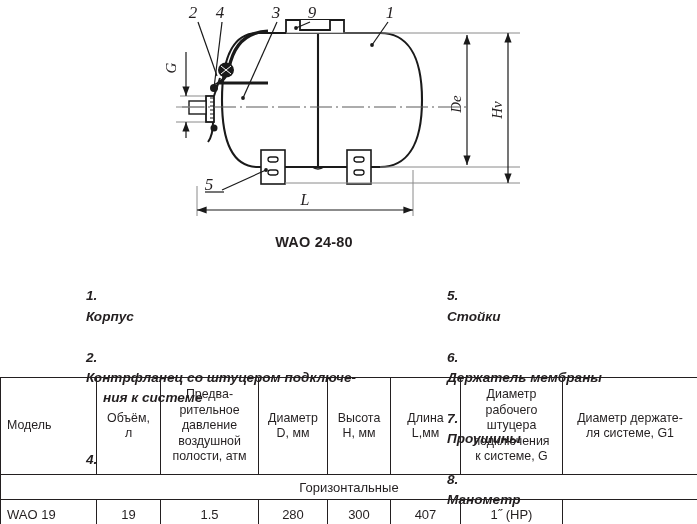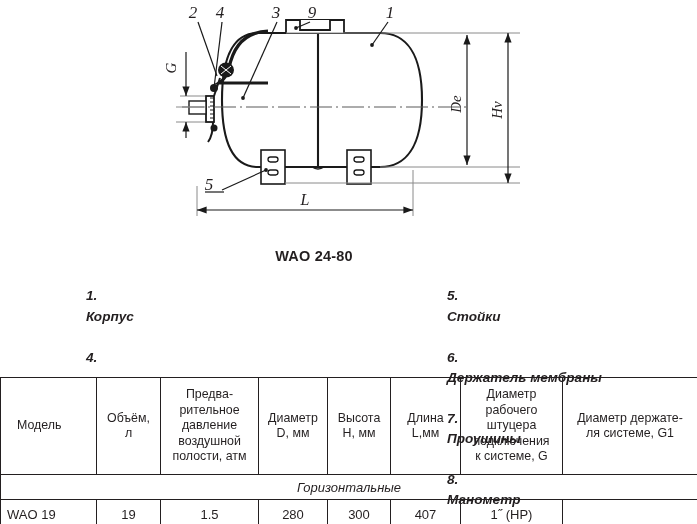--- a/index.html
+++ b/index.html
@@ -23,21 +23,21 @@
     top: 0;
     width: 697px;
     height: 240px;
   }
   #drawing svg { display: block; }
 
   
   .title {
     position: absolute;
     left: 0;
-    top: 248px;
+    top: 234px;
     width: 628px;
     text-align: center;
     font-size: 14.5px;
     font-weight: 700;
     letter-spacing: .2px;
   }
 
   
   .legend {
     position: absolute;
@@ -67,27 +67,26 @@
   .spec-table td {
     border: 1.6px solid #231f20;
     padding: 1px 3px;
     vertical-align: middle;
     font-weight: 400;
   }
   .spec-table thead th {
     height: 94px;
     line-height: 15.4px;
   }
-  .spec-table th.h-left  { text-align: left;   padding-left: 16px; }
+  .spec-table th.h-left  { text-align: left;   padding-left: 6px; }
   .spec-table th.h-ctr   { }
   .spec-table tr.group td {
     height: 22px;
     text-align: center;
     font-size: 13px;
-    font-style: italic;
   }
   .spec-table tr.datarow td {
     height: 26px;
     text-align: center;
     font-size: 13px;
   }
   .spec-table tr.datarow td.model {
     text-align: left;
     padding-left: 6px;
   }
@@ -222,20 +221,25 @@
     </g>
   </svg>
 </div>
 
 <div class="title">WAO 24-80</div>
 
 <div class="legend left">
   <div class="li">
     <span>1.</span>
     <span>Корпус</span>
+  </div>
+  <div class="li">
+    <span>2.</span>
+    <span>Контрфланец со штуцером подключе-</span>
+    <span class="cont">ния к системе</span>
   </div>
   <div class="li">
     <span>4.</span>
     
   </div>
 </div>
 
 <div class="legend right">
   <div class="li">
     <span>5.</span>

